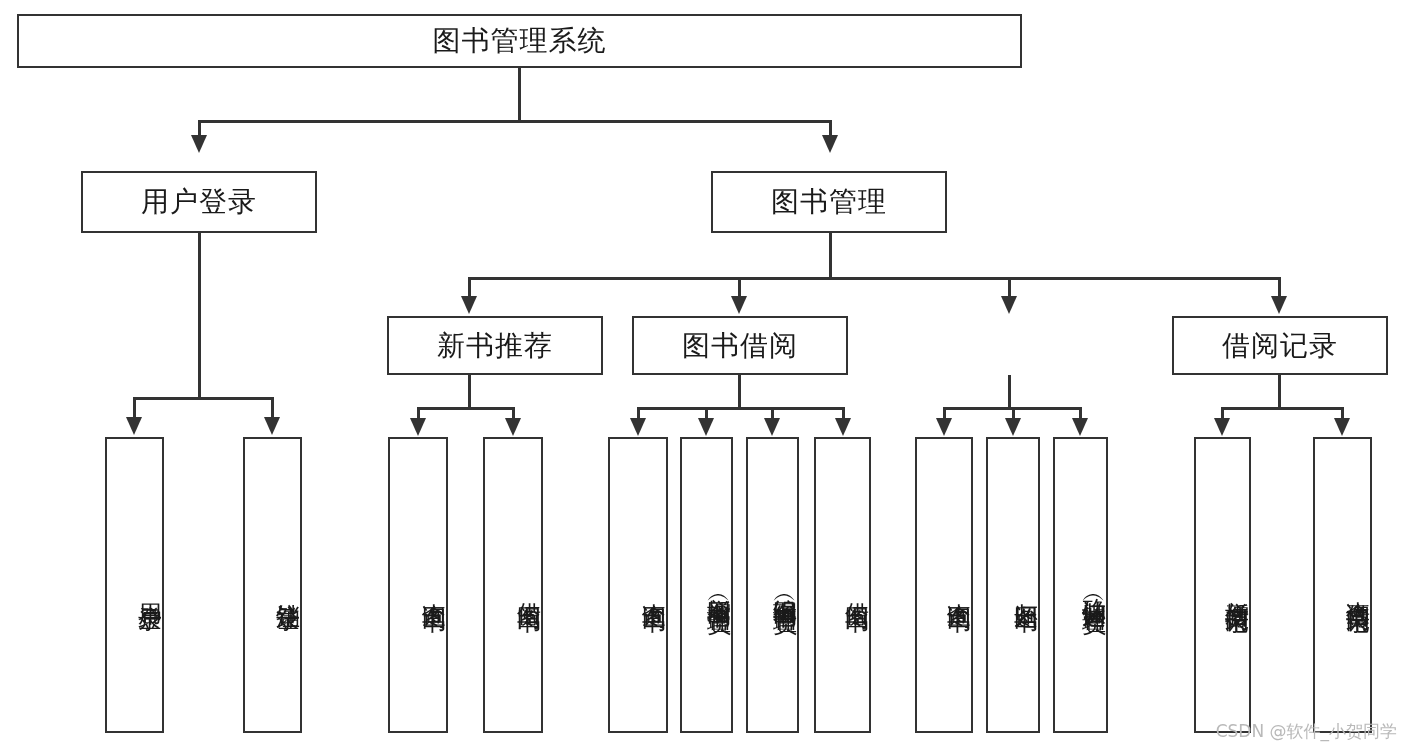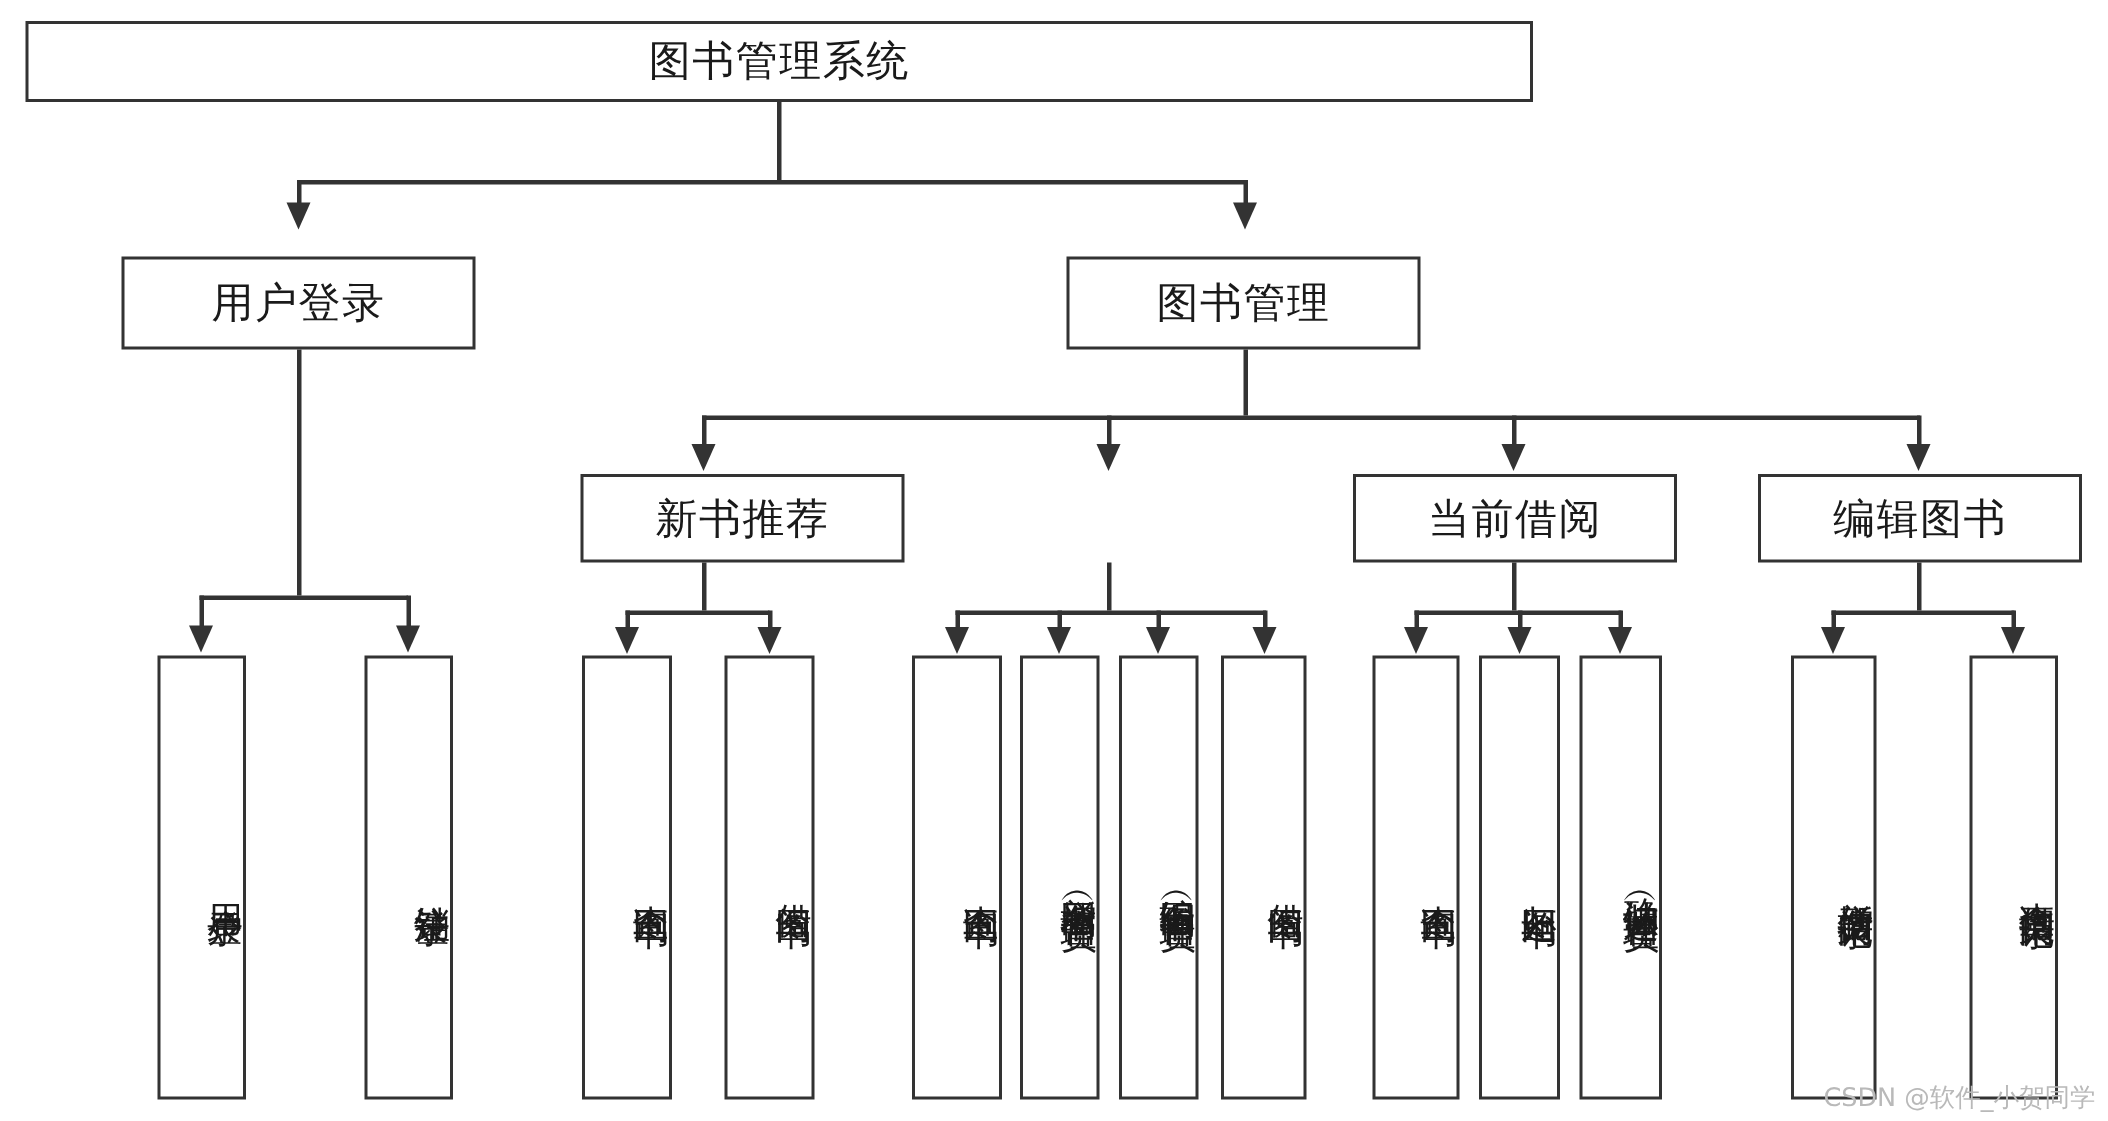--- a/index.html
+++ b/index.html
@@ -106,25 +106,25 @@
   <div class="edge v" style="left:738px; top:277px; height:22px;"></div>
   <div class="arrow" style="left:731px; top:296px;"></div>
   <div class="edge v" style="left:1008px; top:277px; height:22px;"></div>
   <div class="arrow" style="left:1001px; top:296px;"></div>
   <div class="edge v" style="left:1278px; top:277px; height:22px;"></div>
   <div class="arrow" style="left:1271px; top:296px;"></div>
 
   <div class="node horiz" style="left:362px; top:316px; width:216px; height:59px;margin-left:25px;">
     <span>新书推荐</span>
   </div>
-  <div class="node horiz" style="left:902px; top:316px; width:216px; height:59px;">
-    <span>当前借阅</span>
+  <div class="node horiz" style="left:632px; top:316px; width:216px; height:59px;">
+    <span>图书借阅</span>
   </div>
   <div class="node horiz" style="left:1172px; top:316px; width:216px; height:59px;">
-    <span>编辑图书</span>
+    <span>借阅记录</span>
   </div>
 
   <div class="edge v" style="left:468px; top:375px; height:32px;"></div>
   <div class="edge h" style="left:417px; top:407px; width:96px;"></div>
   <div class="edge v" style="left:417px; top:407px; height:14px;"></div>
   <div class="arrow" style="left:410px; top:418px;"></div>
   <div class="edge v" style="left:512px; top:407px; height:14px;"></div>
   <div class="arrow" style="left:505px; top:418px;"></div>
 
   <div class="edge v" style="left:738px; top:375px; height:32px;"></div>

